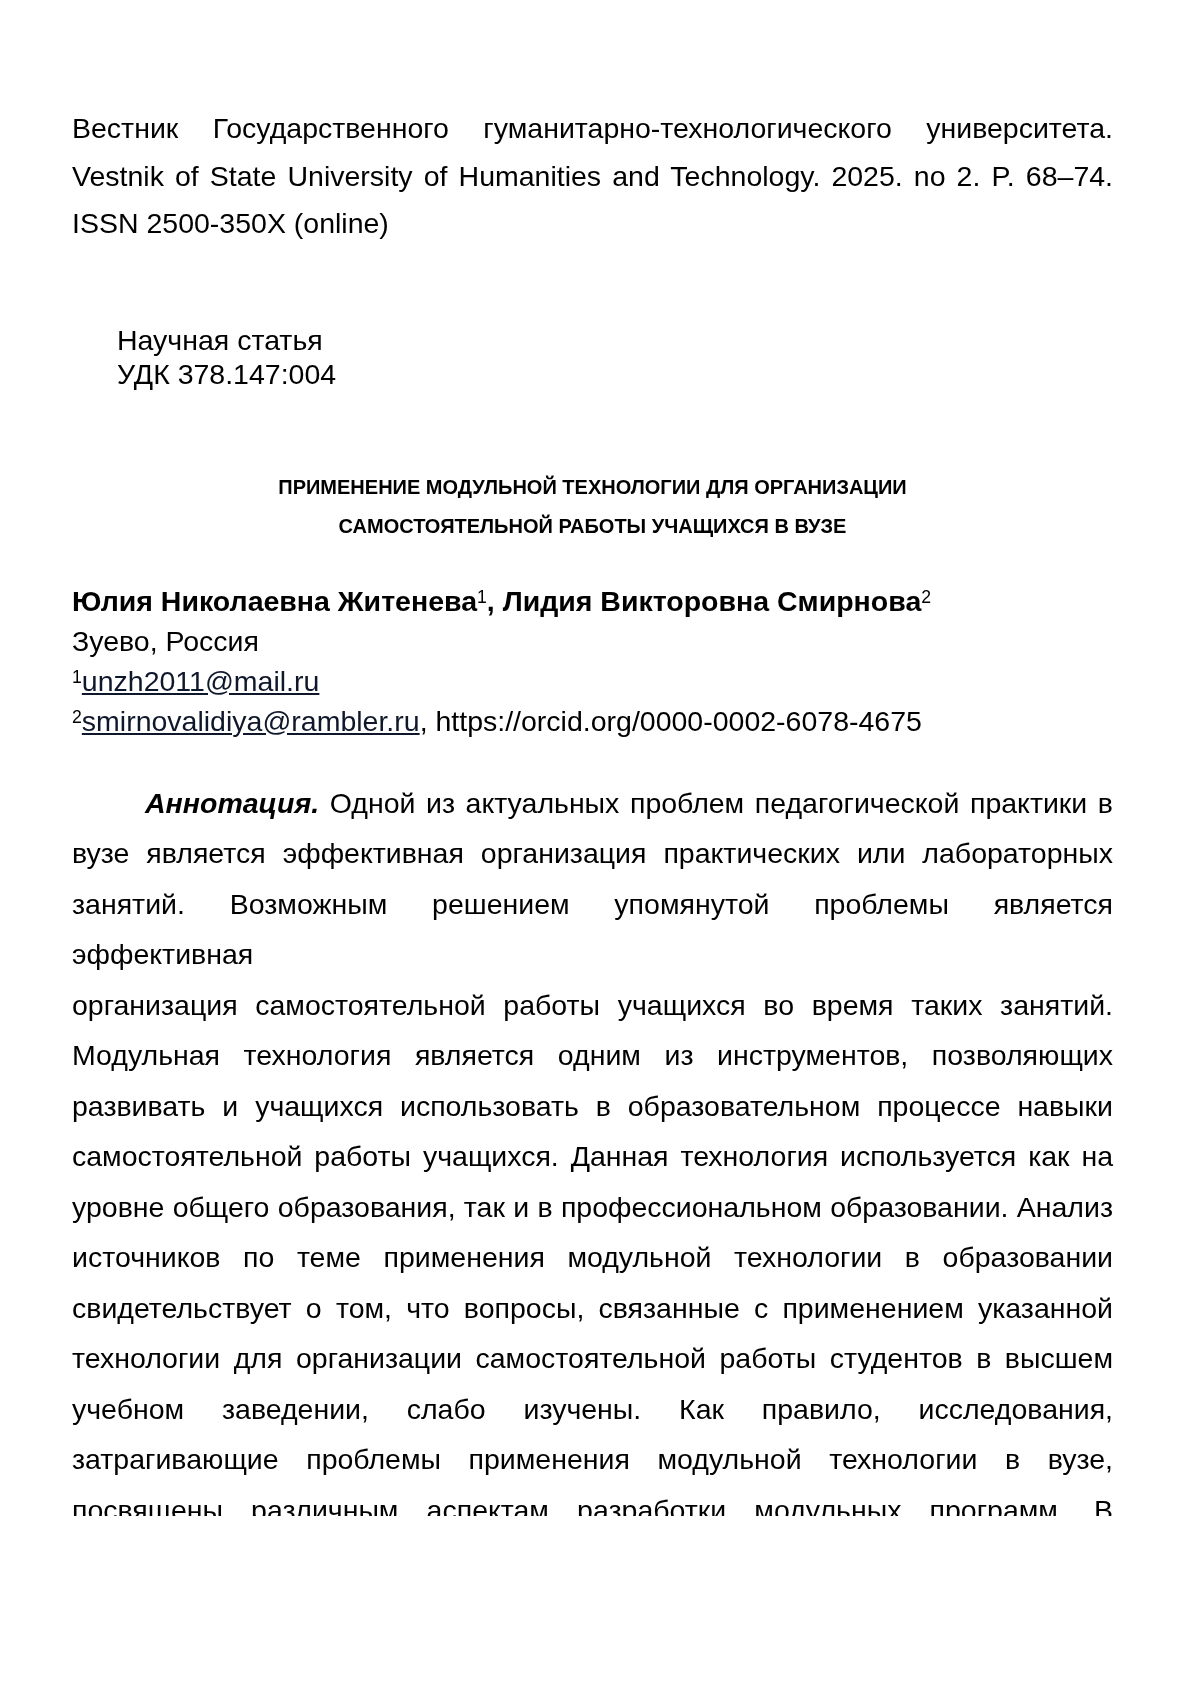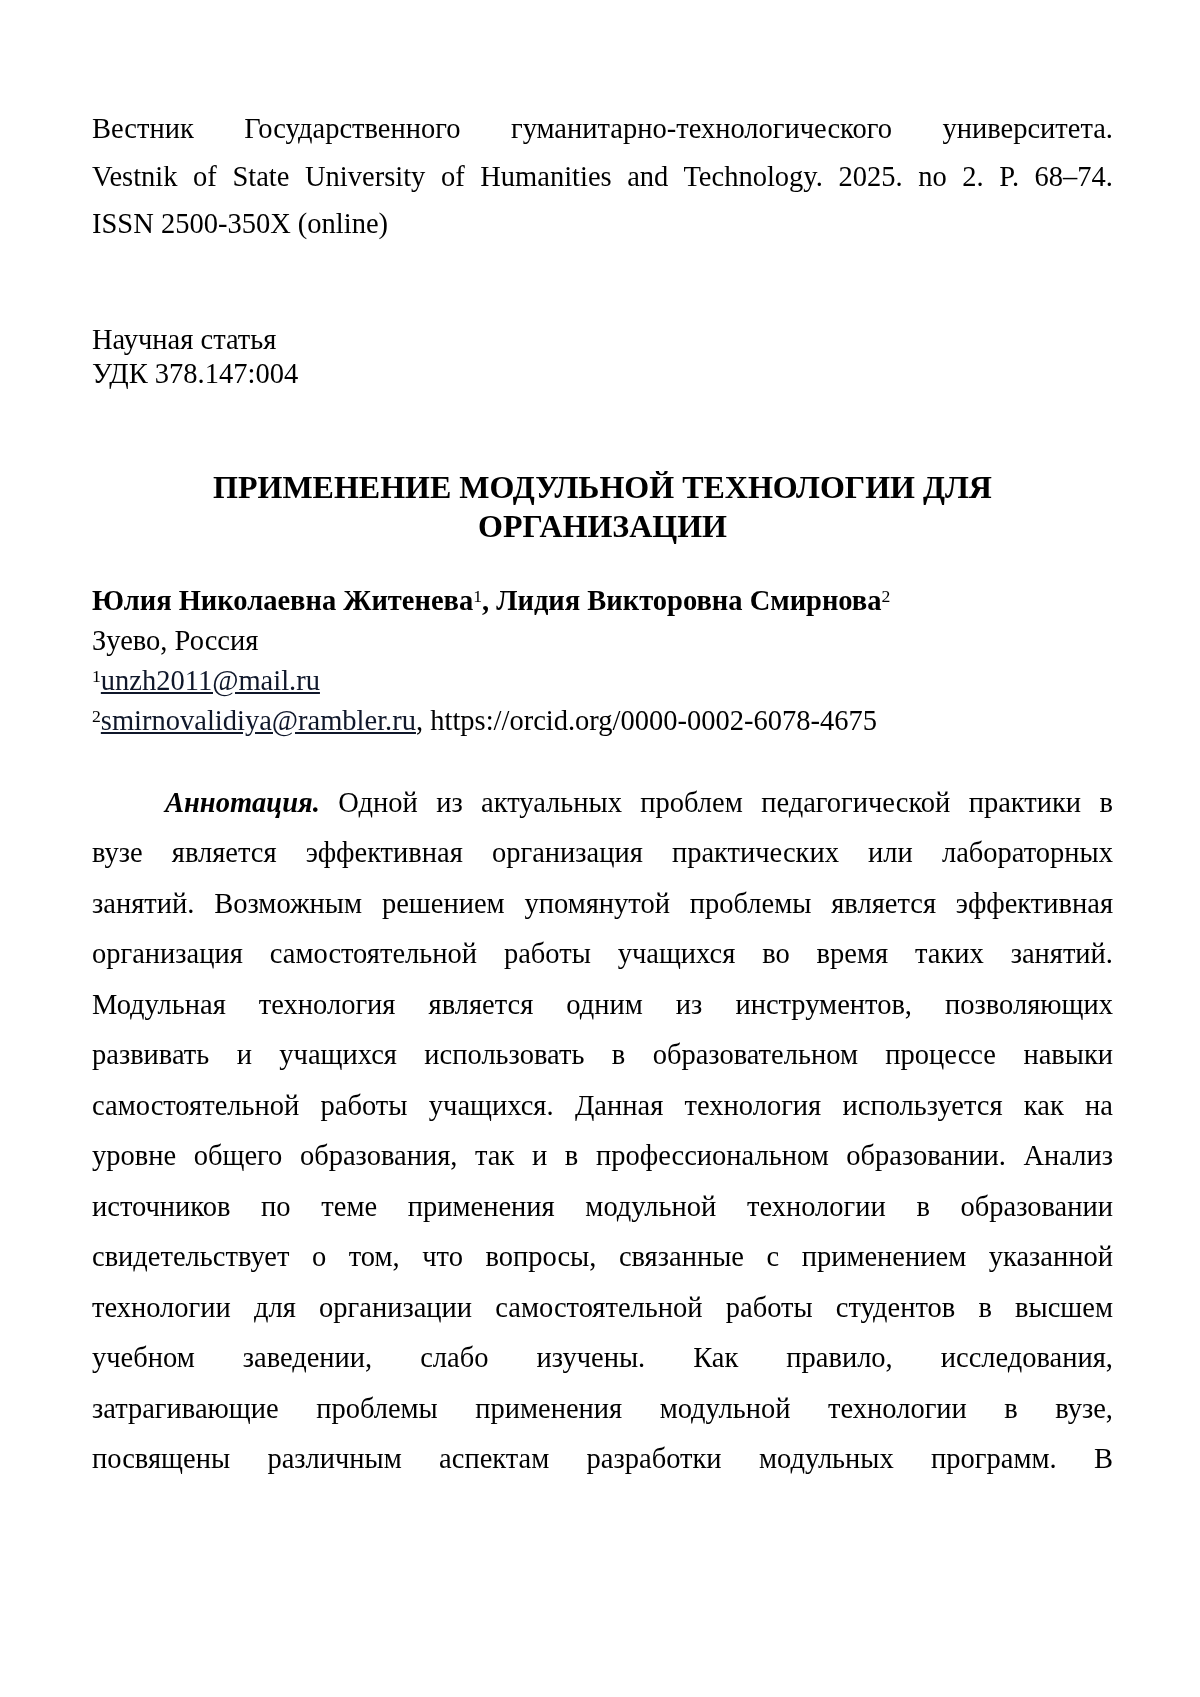--- a/index.html
+++ b/index.html
@@ -3,35 +3,35 @@
 <meta charset="utf-8">
 <style>
   html, body { margin: 0; padding: 0; background: #ffffff; }
   .page {
     position: relative;
     width: 1200px;
     height: 1516px;
     box-sizing: border-box;
     background: #ffffff;
     color: #000000;
-    font-family: Liberation Serif, serif;
+    font-family: Liberation Sans, sans-serif;
     font-size: 28.5px;
-    padding: 105px 87px 0 92px;
+    padding: 105px 87px 0 72px;
     overflow: hidden;
   }
   
   .jheader .line { line-height: 47.5px; }
   .jl { text-align: justify; text-align-last: justify; }
   
-  .meta { margin-top: 75px; }
+  .meta { margin-top: 75px; margin-left: 45px; }
   .meta .mline { line-height: 34px; }
   
   .title {
     margin: 77px 0 0 0;
-    font-size: 32px;
+    font-size: 20px;
     font-weight: bold;
     text-align: center;
     line-height: 39px;
   }
   
   .authors { margin-top: 35px; }
   .authors .aline { line-height: 40px; }
   .authors b { font-weight: bold; }
   sup {
     font-size: 0.62em;
@@ -68,20 +68,21 @@
     <div class="line">ISSN 2500-350X (online)</div>
   </div>
 
   <div class="meta">
     <div class="mline">Научная статья</div>
     <div class="mline">УДК 378.147:004</div>
   </div>
 
   <h1 class="title">
     <div>ПРИМЕНЕНИЕ МОДУЛЬНОЙ ТЕХНОЛОГИИ ДЛЯ ОРГАНИЗАЦИИ</div>
+    <div>САМОСТОЯТЕЛЬНОЙ РАБОТЫ УЧАЩИХСЯ В ВУЗЕ</div>
   </h1>
 
   <div class="authors">
     <div class="aline"><b>Юлия Николаевна Житенева</b><sup>1</sup><b>, Лидия Викторовна Смирнова</b><sup>2</sup></div>
     <div class="aline">Зуево, Россия</div>
     <div class="aline"><sup>1</sup><a class="link">unzh2011@mail.ru</a></div>
     <div class="aline"><sup>2</sup><a class="link">smirnovalidiya@rambler.ru</a><span>, https://orcid.org/0000-0002-6078-4675</span></div>
   </div>
 
   <div class="abstract">

